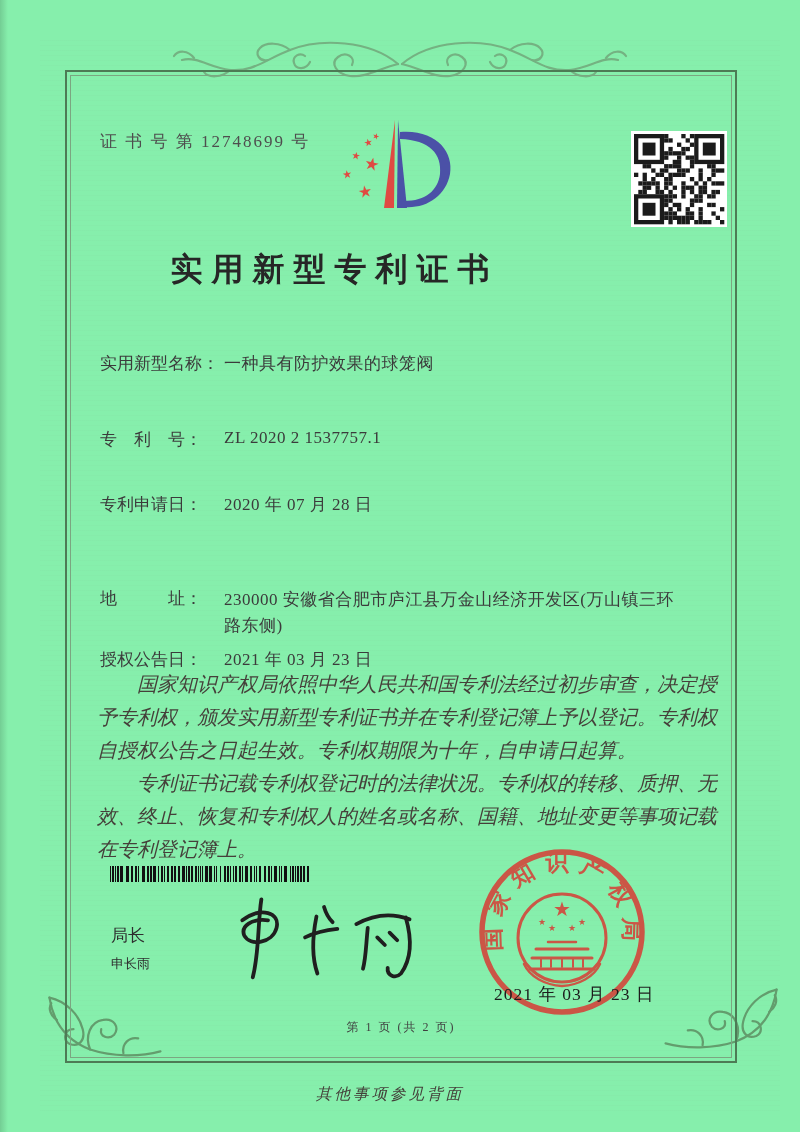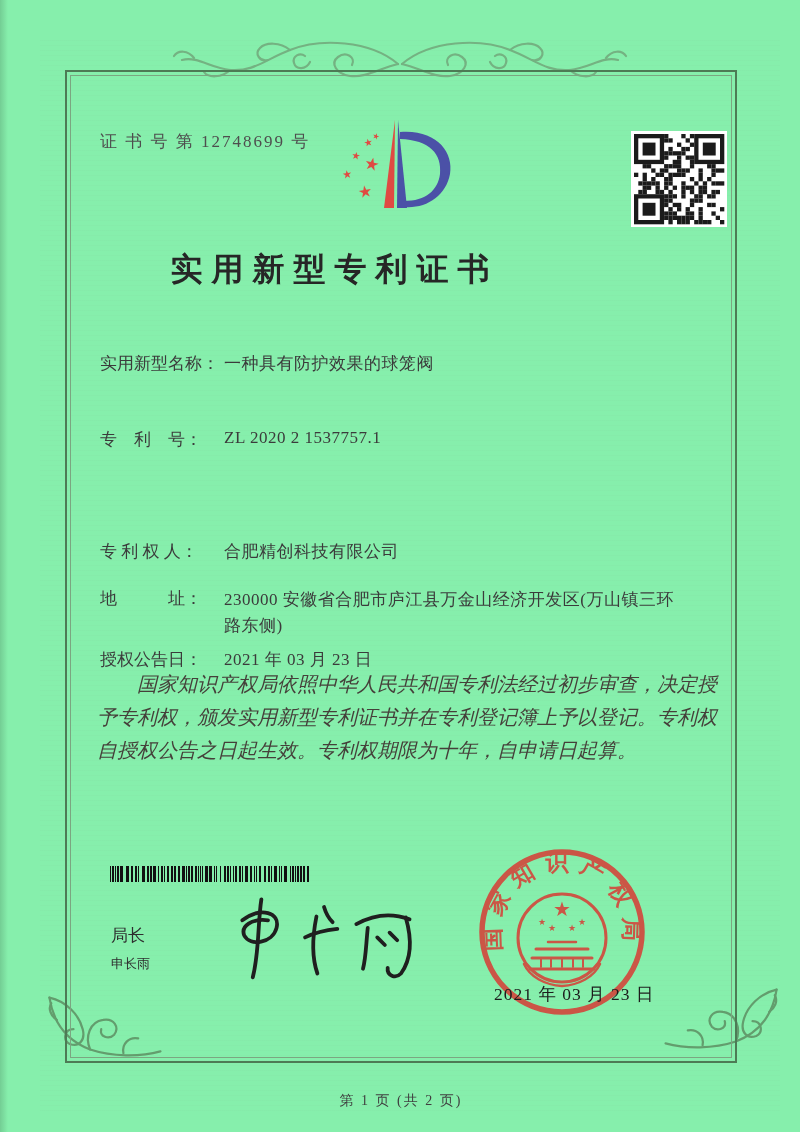--- a/index.html
+++ b/index.html
@@ -58,22 +58,22 @@
     position:absolute; left:111px; top:955px; font-size:13px; color:#2e2e2e;
     font-family:"Liberation Sans","DejaVu Sans",sans-serif;
   }
   .signature{ position:absolute; left:225px; top:888px; }
   .seal{ position:absolute; left:475px; top:846px; opacity:.92; }
   .seal-date{
     position:absolute; left:494px; top:982px; font-size:17.5px; color:#1c1c1c;
     letter-spacing:1px; z-index:3;
   }
   .page-num{
-    position:absolute; left:65px; top:1092px; width:672px; text-align:center;
-    font-size:14px; color:#3f3f3f; letter-spacing:2px;
+    position:absolute; left:65px; top:1019px; width:672px; text-align:center;
+    font-size:12px; color:#3f3f3f; letter-spacing:2px;
   }
   .back-note{
     position:absolute; left:0; top:1084px; width:780px; text-align:center;
     font-size:15.5px; color:#44403a; letter-spacing:3px; font-style:italic;
   }
   .ornament{ position:absolute; pointer-events:none; }
   .orn-top{ left:170px; top:32px; }
   .orn-bl{ left:38px; top:994px; }
   .orn-br{ left:656px; top:986px; transform:scaleX(-1); }
 </style>
@@ -293,32 +293,33 @@
       </svg></div>
 
   <div class="title">实用新型专利证书</div>
 
   <div class="field-row" style="top:352px">
     <span class="flabel">实用新型名称：</span><span class="fvalue">一种具有防护效果的球笼阀</span>
   </div>
   <div class="field-row" style="top:428px">
     <span class="flabel">专　利　号：</span><span class="fvalue">ZL 2020 2 1537757.1</span>
   </div>
-  <div class="field-row" style="top:540px">
-    <span class="flabel">专 利 权 人：</span><span class="fvalue">合肥精创科技有限公司</span>
+  <div class="field-row" style="top:493px">
+    <span class="flabel">专利申请日：</span><span class="fvalue">2020 年 07 月 28 日</span>
   </div>
   <div class="field-row" style="top:587px">
     <span class="flabel">地　　　址：</span><span class="fvalue wrap">230000 安徽省合肥市庐江县万金山经济开发区(万山镇三环路东侧)</span>
   </div>
   <div class="field-row" style="top:648px">
     <span class="flabel">授权公告日：</span><span class="fvalue">2021 年 03 月 23 日</span>
   </div>
 
   <div class="paragraphs">
     <p>国家知识产权局依照中华人民共和国专利法经过初步审查，决定授予专利权，颁发实用新型专利证书并在专利登记簿上予以登记。专利权自授权公告之日起生效。专利权期限为十年，自申请日起算。</p>
+    <p>专利证书记载专利权登记时的法律状况。专利权的转移、质押、无效、终止、恢复和专利权人的姓名或名称、国籍、地址变更等事项记载在专利登记簿上。</p>
   </div>
 
   <div class="barcode" id="barcode"><svg width="200" height="16" viewBox="0 0 200 16">
         <rect x="0" y="0" width="1" height="16" fill="#111"></rect>
         <rect x="2" y="0" width="2" height="16" fill="#111"></rect>
         <rect x="5" y="0" width="1" height="16" fill="#111"></rect>
         <rect x="7" y="0" width="2" height="16" fill="#111"></rect>
         <rect x="10" y="0" width="3" height="16" fill="#111"></rect>
         <rect x="16" y="0" width="3" height="16" fill="#111"></rect>
         <rect x="21" y="0" width="2" height="16" fill="#111"></rect>
@@ -415,14 +416,15 @@
       <path d="M61,103 L113,103" stroke-width="3"></path>
       <path d="M57,112 L117,112" stroke-width="3"></path>
       <path d="M66,112 L66,121 M76,112 L76,121 M87,112 L87,121 M98,112 L98,121 M108,112 L108,121" stroke-width="2"></path>
       <path d="M55,123 L119,123" stroke-width="3"></path>
       <path d="M49,118 C55,131 70,139 87,140 C104,139 119,131 125,118" stroke-width="2.5"></path>
     </g>
   </svg>
   <div class="seal-date">2021 年 03 月 23 日</div>
 
   <div class="page-num">第 1 页 (共 2 页)</div>
+  <div class="back-note">其他事项参见背面</div>
 
 </div>
 
 </body></html>

